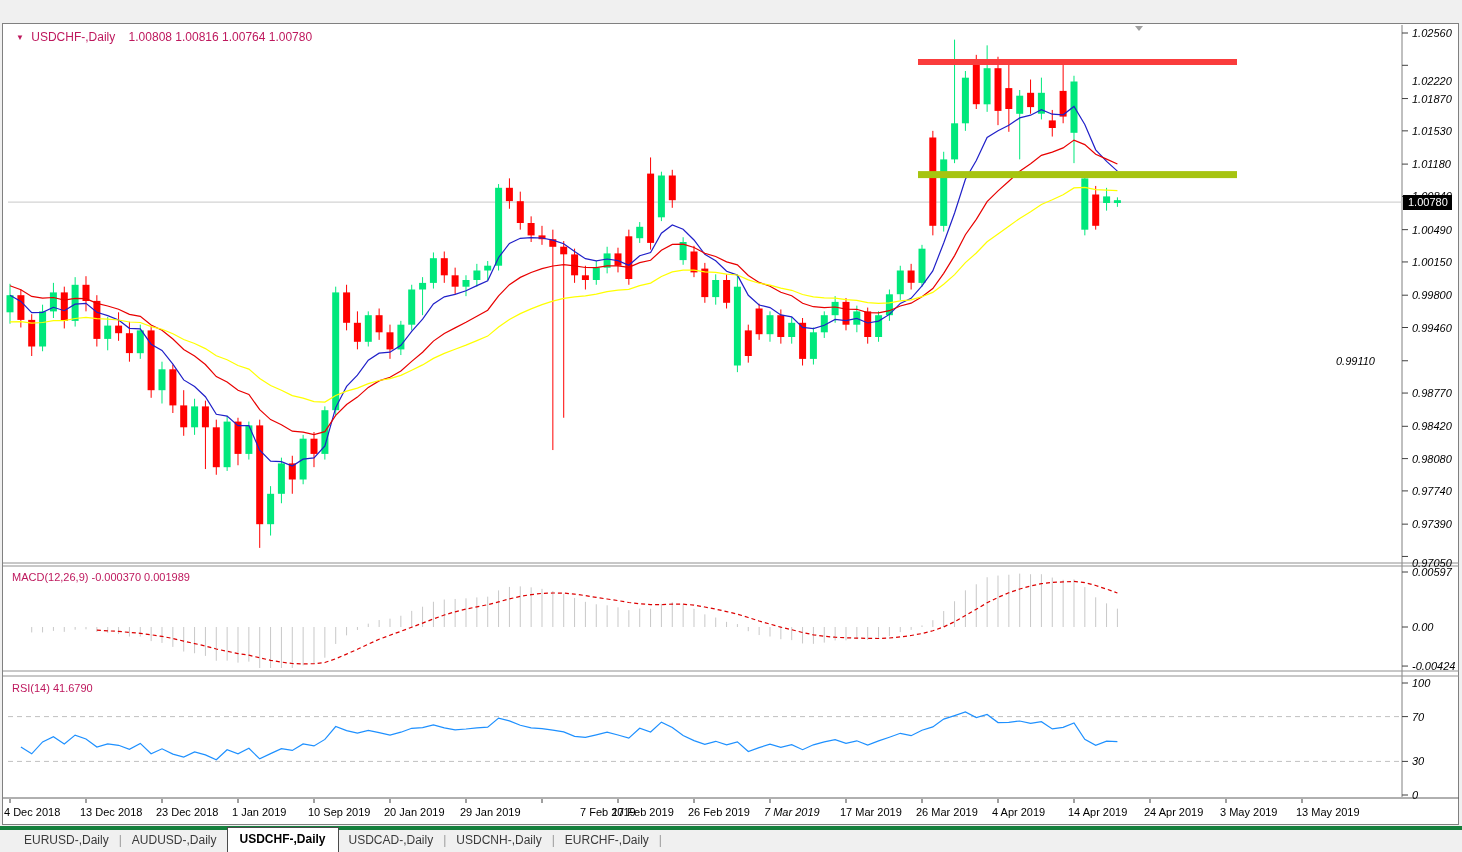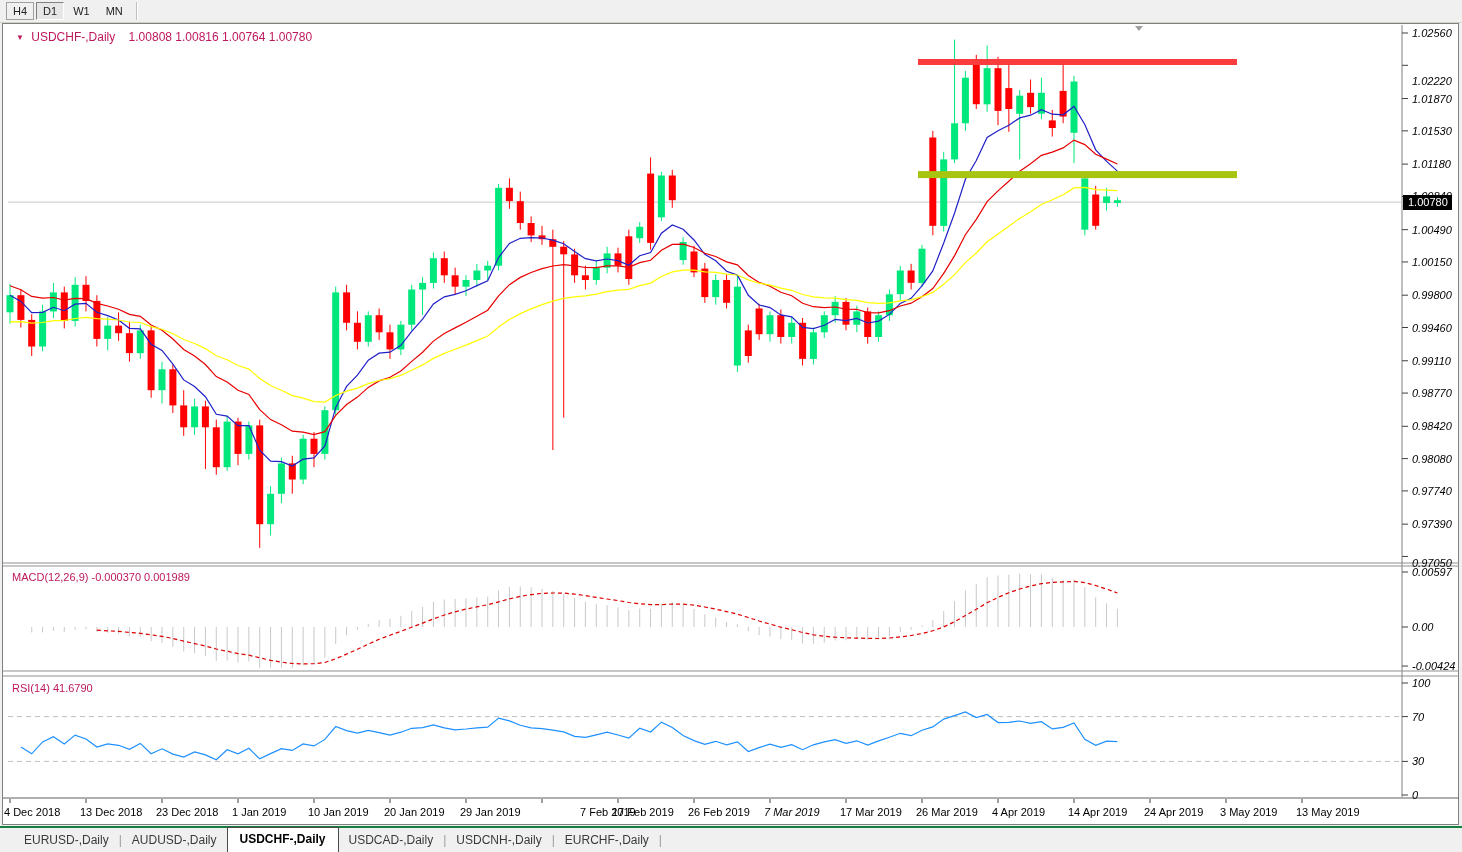--- a/index.html
+++ b/index.html
@@ -18,37 +18,30 @@
             border:1px solid #808080;box-sizing:border-box;}
   .panel-label{position:absolute;font-size:12px;color:#be185d;white-space:nowrap;z-index:30;}
   #title .sym{margin-right:10px;}
   .axis-label{position:absolute;font-size:11px;color:#000;white-space:nowrap;z-index:25;font-style:italic;}
   .date-label{position:absolute;font-size:11px;color:#000;white-space:nowrap;z-index:25;}
   #svg{position:absolute;left:0;top:0;z-index:10;}
   #pricebox{position:absolute;background:#000;color:#fff;font-size:11px;padding:1px 4px 2px 5px;
             z-index:40;white-space:nowrap;}
   
   #tabbar{position:absolute;left:0;top:826px;width:1462px;height:26px;background:#f0f0f0;
-          border-top:2px solid #15803d;display:flex;align-items:flex-end;padding-left:14px;box-sizing:border-box;}
+          border-top:4px solid #15803d;display:flex;align-items:flex-end;padding-left:14px;box-sizing:border-box;}
   .tab{font-size:12px;color:#3a3a3a;padding:4px 10px 5px 10px;white-space:nowrap;cursor:default;}
   .tab.active{background:#ffffff;color:#000;font-weight:bold;border:1px solid #4a4a4a;border-bottom:none;
               padding:4px 12px 6px 12px;margin-bottom:0;}
   .tab-sep{color:#9a9a9a;font-size:12px;padding:4px 0 5px 0;}
 </style>
 </head>
 <body>
 
 <div id="app">
-  <div id="toolbar">
-      <div class="tf-btn hoverlike">H4</div>
-      <div class="tf-btn active">D1</div>
-      <div class="tf-btn">W1</div>
-      <div class="tf-btn">MN</div>
-      <div class="tb-sep"></div>
-    </div>
 
   <div id="chartwin"></div>
 
   <div class="panel-label" id="title" style="left:16px;top:30px;">
     <span style="font-size:8px;vertical-align:1px;">▼</span>
     <span class="sym" style="margin-left:4px;">USDCHF-,Daily</span>
     <span>1.00808 1.00816 1.00764 1.00780</span>
   </div>
 
   <div class="panel-label" style="left:12px;top:571px;font-size:11px;">MACD(12,26,9) -0.000370 0.001989</div>
@@ -427,39 +420,39 @@
       <div class="axis-label" style="left: 1412px; top: 27px;">1.02560</div>
       <div class="axis-label" style="left: 1412px; top: 59.3px; margin-top: 16px;">1.02220</div>
       <div class="axis-label" style="left: 1412px; top: 92.55px;">1.01870</div>
       <div class="axis-label" style="left: 1412px; top: 124.85px;">1.01530</div>
       <div class="axis-label" style="left: 1412px; top: 158.1px;">1.01180</div>
       <div class="axis-label" style="left: 1412px; top: 190.4px;">1.00840</div>
       <div class="axis-label" style="left: 1412px; top: 223.65px;">1.00490</div>
       <div class="axis-label" style="left: 1412px; top: 255.95px;">1.00150</div>
       <div class="axis-label" style="left: 1412px; top: 289.2px;">0.99800</div>
       <div class="axis-label" style="left: 1412px; top: 321.5px;">0.99460</div>
-      <div class="axis-label" style="left: 1412px; top: 354.75px;">0.99110</div>
+      <div class="axis-label" style="left: 1336px; top: 354.75px;">0.99110</div>
       <div class="axis-label" style="left: 1412px; top: 387.05px; text-align: right;">0.98770</div>
       <div class="axis-label" style="left: 1412px; top: 420.3px;">0.98420</div>
       <div class="axis-label" style="left: 1412px; top: 452.6px;">0.98080</div>
       <div class="axis-label" style="left: 1412px; top: 484.9px;">0.97740</div>
       <div class="axis-label" style="left: 1412px; top: 518.15px;">0.97390</div>
       <div class="axis-label" style="left: 1412px; top: 557px;">0.97050</div>
       <div class="axis-label" style="left: 1412px; top: 566.004px;">0.00597</div>
       <div class="axis-label" style="left: 1412px; top: 621px;">0.00</div>
       <div class="axis-label" style="left: 1412px; top: 660.059px;">-0.00424</div>
       <div class="axis-label" style="left: 1412px; top: 677px;">100</div>
       <div class="axis-label" style="left: 1412px; top: 710.6px;">70</div>
       <div class="axis-label" style="left: 1412px; top: 755.4px;">30</div>
       <div class="axis-label" style="left: 1412px; top: 789px;">0</div>
       <div class="date-label" style="left: 4px; top: 806px;">4 Dec 2018</div>
       <div class="date-label" style="left: 80px; top: 806px;">13 Dec 2018</div>
       <div class="date-label" style="left: 156px; top: 806px;">23 Dec 2018</div>
       <div class="date-label" style="left: 232px; top: 806px;">1 Jan 2019</div>
-      <div class="date-label" style="left: 308px; top: 806px;">10 Jan 2019</div>
+      <div class="date-label" style="left: 308px; top: 806px;">10 Sep 2019</div>
       <div class="date-label" style="left: 384px; top: 806px;">20 Jan 2019</div>
       <div class="date-label" style="left: 460px; top: 806px;">29 Jan 2019</div>
       <div class="date-label" style="left: 568px; top: 806px; margin-left: 12px;">7 Feb 2019</div>
       <div class="date-label" style="left: 612px; top: 806px;">17 Feb 2019</div>
       <div class="date-label" style="left: 688px; top: 806px;">26 Feb 2019</div>
       <div class="date-label" style="left: 764px; top: 806px; font-style: italic;">7 Mar 2019</div>
       <div class="date-label" style="left: 840px; top: 806px;">17 Mar 2019</div>
       <div class="date-label" style="left: 916px; top: 806px;">26 Mar 2019</div>
       <div class="date-label" style="left: 992px; top: 806px;">4 Apr 2019</div>
       <div class="date-label" style="left: 1068px; top: 806px;">14 Apr 2019</div>

